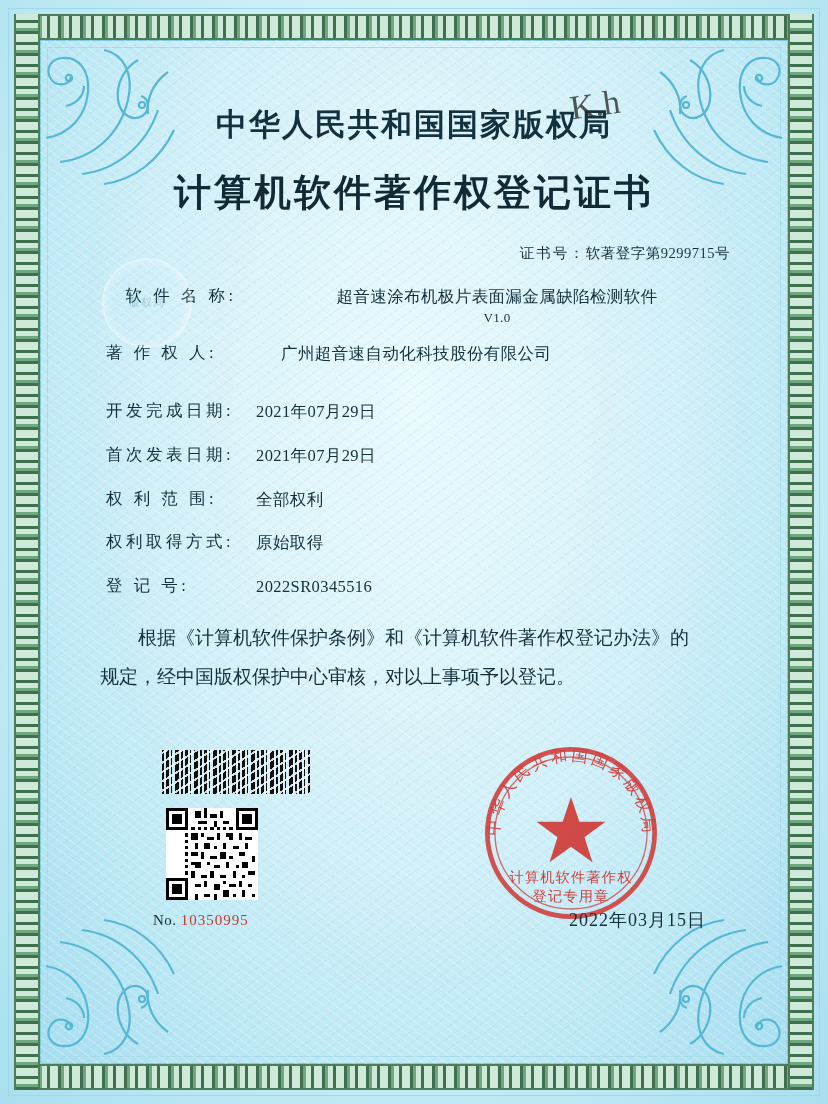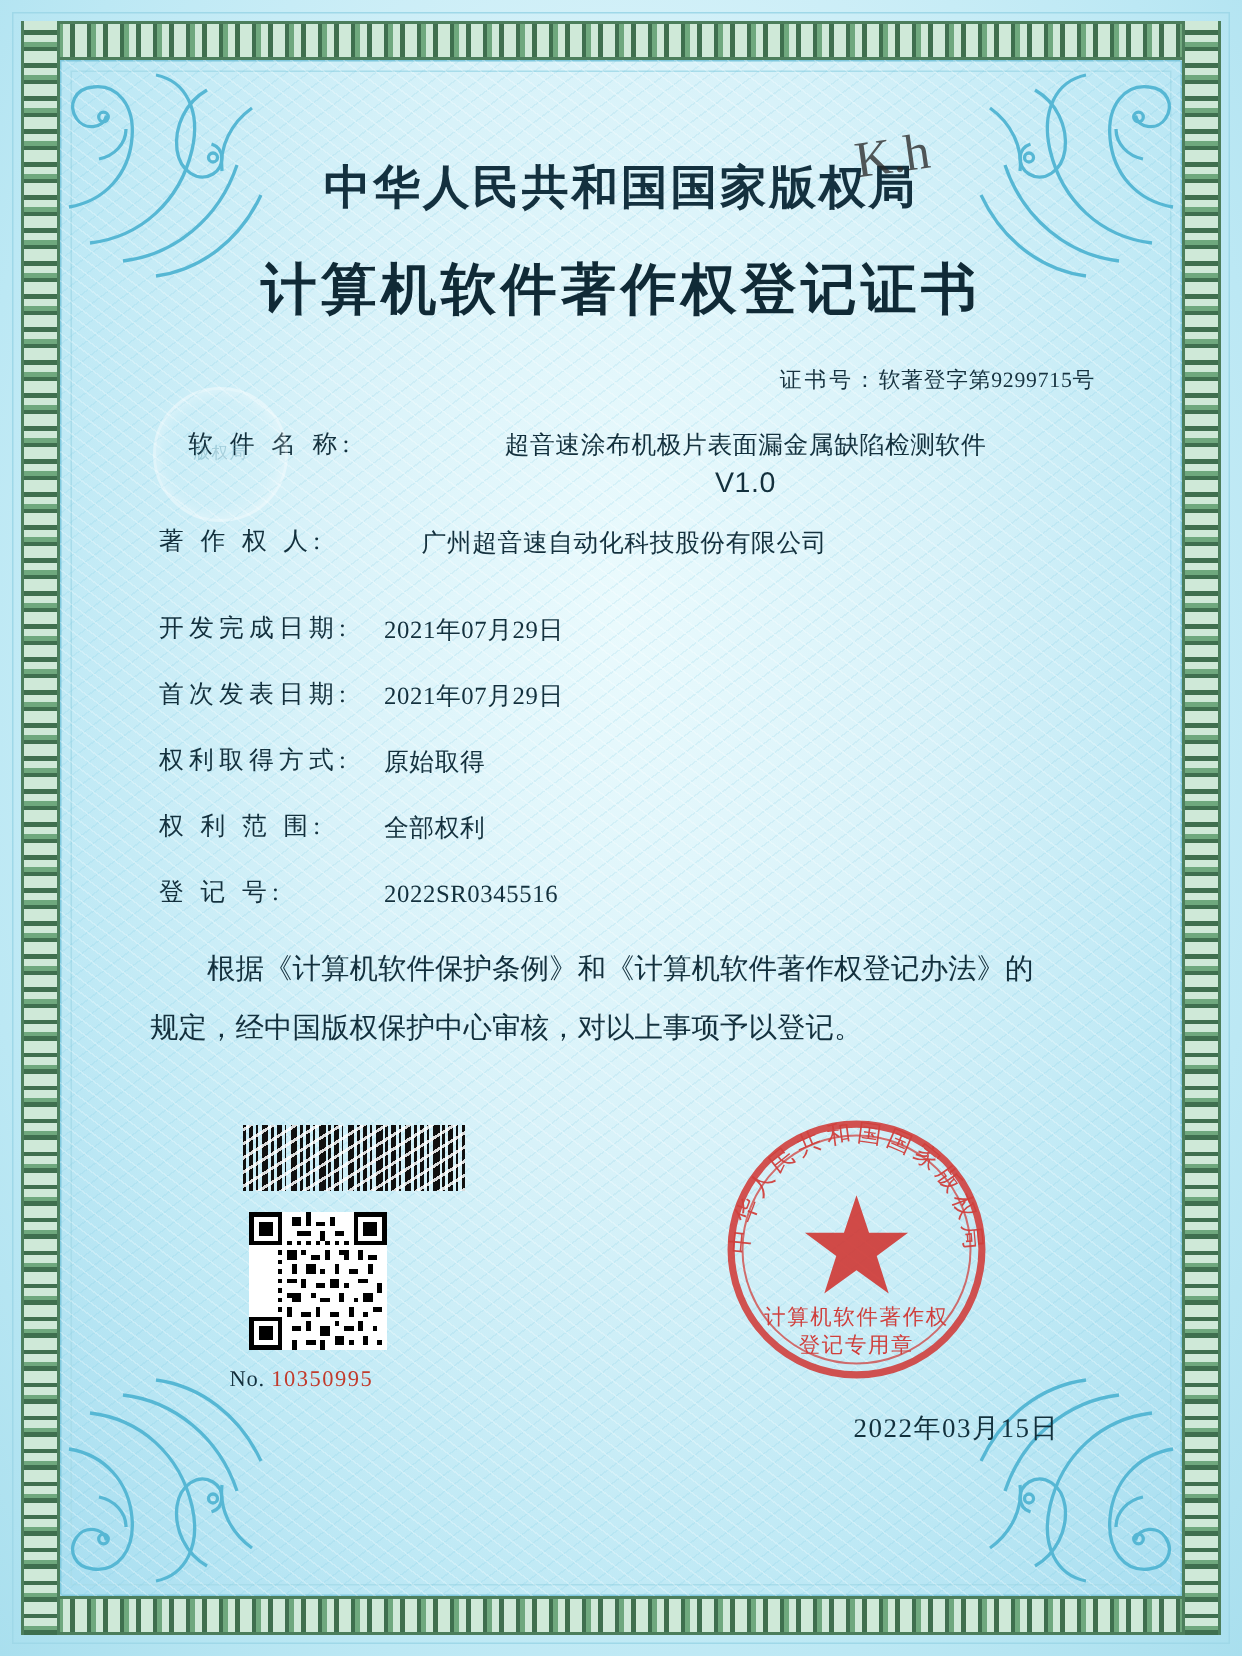--- a/index.html
+++ b/index.html
@@ -164,21 +164,21 @@
     white-space: nowrap;
   }
   .field-row .fvalue {
     flex: 1 1 auto;
     letter-spacing: .4px;
     line-height: 1.45;
   }
   .field-row.tight { margin-bottom: 14px; text-align: center; }
   .field-row.gap-lg { margin-bottom: 34px; gap: 25px; }
 
-  .sw-name .fvalue .v2 { display: block; font-family: Liberation Sans, sans-serif; font-size: 19px; }
+  .sw-name .fvalue .v2 { display: block; font-family: Liberation Serif, serif; font-size: 13px; }
 
   .statement {
     margin-top: 14px;
     padding: 0 22px 0 30px;
     font-size: 19px;
     color: #13303d;
     line-height: 2.05;
     text-align: justify;
   }
   .statement .indent { display: inline-block; width: 2em; }
@@ -227,21 +227,21 @@
     font-size: 15px;
     color: #132f3c;
     letter-spacing: .5px;
   }
   .serial .sn-digits { color: #c23a2b; letter-spacing: 1px; }
 
   
   .issue-date {
     position: absolute;
     right: 52px;
-    top: 850px;
+    top: 818px;
     font-size: 18px;
     color: #12303c;
     letter-spacing: 1px;
     text-align: right;
   }
 
   
   .seal {
     position: absolute;
     right: 92px;
@@ -387,27 +387,27 @@
         <div class="flabel">开发完成日期:</div>
         <div class="fvalue">2021年07月29日</div>
       </div>
 
       <div class="field-row">
         <div class="flabel">首次发表日期:</div>
         <div class="fvalue">2021年07月29日</div>
       </div>
 
       <div class="field-row">
+        <div class="flabel">权 利 范 围:</div>
+        <div class="fvalue">全部权利</div>
+      </div>
+
+      <div class="field-row">
         <div class="flabel">权利取得方式:</div>
         <div class="fvalue">原始取得</div>
-      </div>
-
-      <div class="field-row">
-        <div class="flabel">权 利 范 围:</div>
-        <div class="fvalue">全部权利</div>
       </div>
 
       <div class="field-row">
         <div class="flabel">登 记 号:</div>
         <div class="fvalue">2022SR0345516</div>
       </div>
 
     </div>
 
     <div class="statement">

